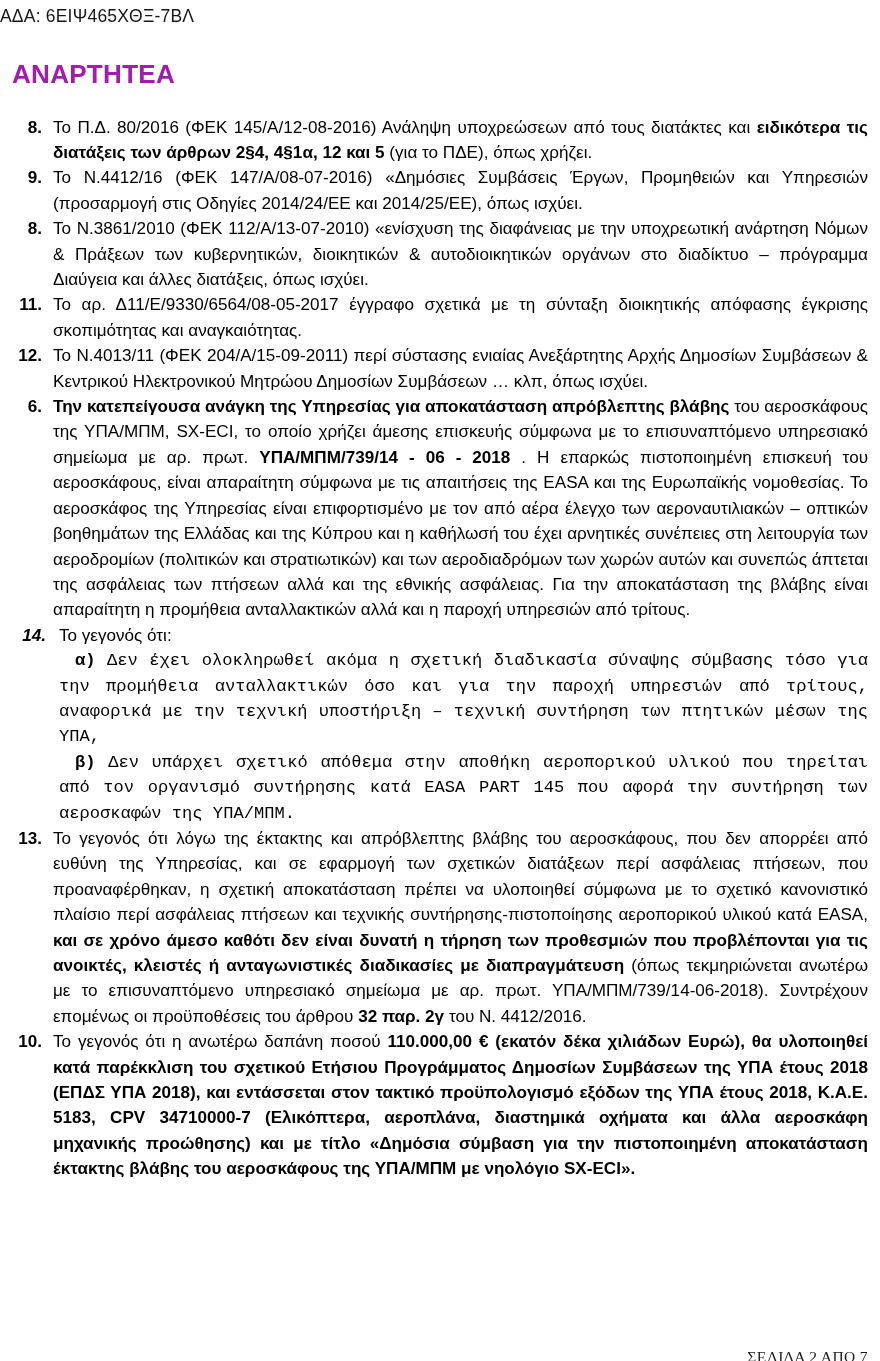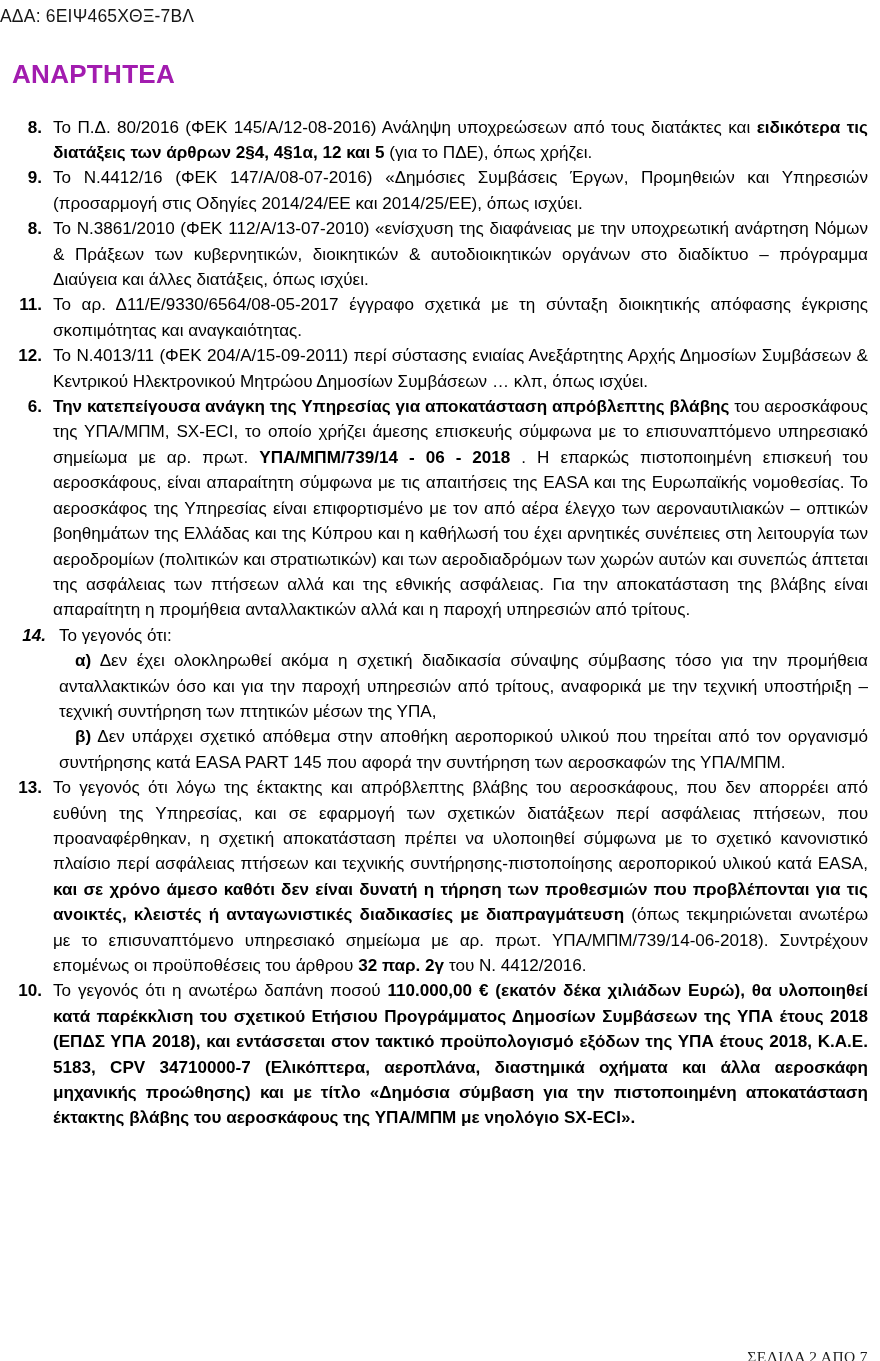--- a/index.html
+++ b/index.html
@@ -81,20 +81,21 @@
     hyphens: none;
   }
   
   .item.gutter-wide .item-num { width: 34px; font-style: italic; }
   .item.gutter-wide .item-body { padding-left: 13px; }
 
   .sub {
     display: block;
     text-align: justify;
     text-indent: 16px;
+    font-family: Liberation Mono, monospace;
   }
   .sub-mark { font-weight: bold; }
 
   b, .b { font-weight: bold; }
 
   
   .footer {
     position: absolute;
     left: 0;
     top: 1328px;

